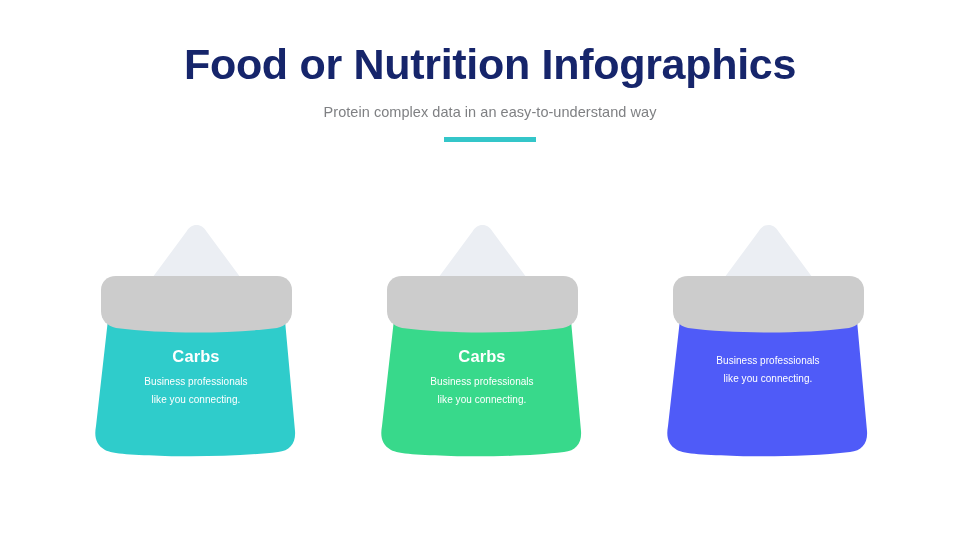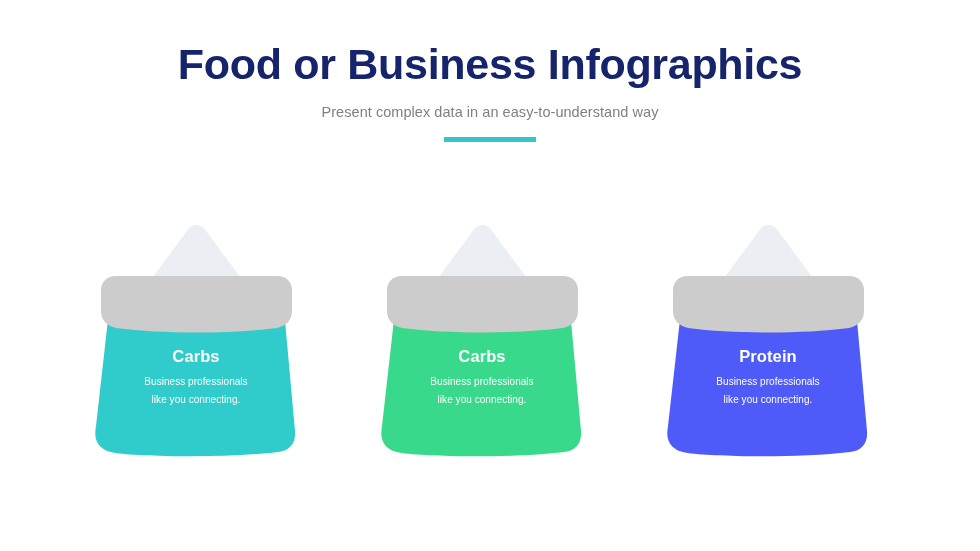--- a/index.html
+++ b/index.html
@@ -119,22 +119,22 @@
   .sack-desc .line {
     display: block;
   }
 </style>
 </head>
 <body>
 
 <div class="slide">
 
   <div class="header">
-    <h1 class="title" style="color: rgb(22, 37, 107);">Food or Business Infographics</h1>
-    <p class="subtitle" style="color: rgb(127, 128, 131);">Present complex data in an easy-to-understand way</p>
+    <h1 class="title" style="color: rgb(22, 37, 107);">Food or Nutrition Infographics</h1>
+    <p class="subtitle" style="color: rgb(127, 128, 131);">Protein complex data in an easy-to-understand way</p>
     <div class="accent-bar" style="background: rgb(52, 198, 201);"></div>
   </div>
 
   <div class="sacks-row">
 
     <div class="sack">
       <svg width="233" height="243" viewBox="0 0 233 243">
 
         <path d="M116.5 9
                  C 121 9 124 11.5 126.5 15.5
@@ -226,21 +226,20 @@
         <path d="M21 74
                  C 21 66 27 60 36 60
                  L 197 60
                  C 206 60 212 66 212 74
                  L 212 95
                  C 212 104 206 110 197 112
                  C 150 118 83 118 36 112
                  C 27 110 21 104 21 95 Z" fill="#cccccc"></path>
       </svg>
       <div class="sack-text">
-        <p class="sack-label" style="color: rgb(255, 255, 255);">Protein</p>
         <p class="sack-desc" style="color: rgb(255, 255, 255);">
           <span class="line">Business professionals</span>
           <span class="line">like you connecting.</span>
         </p>
       </div>
     </div>
 
   </div>
 </div>
 

